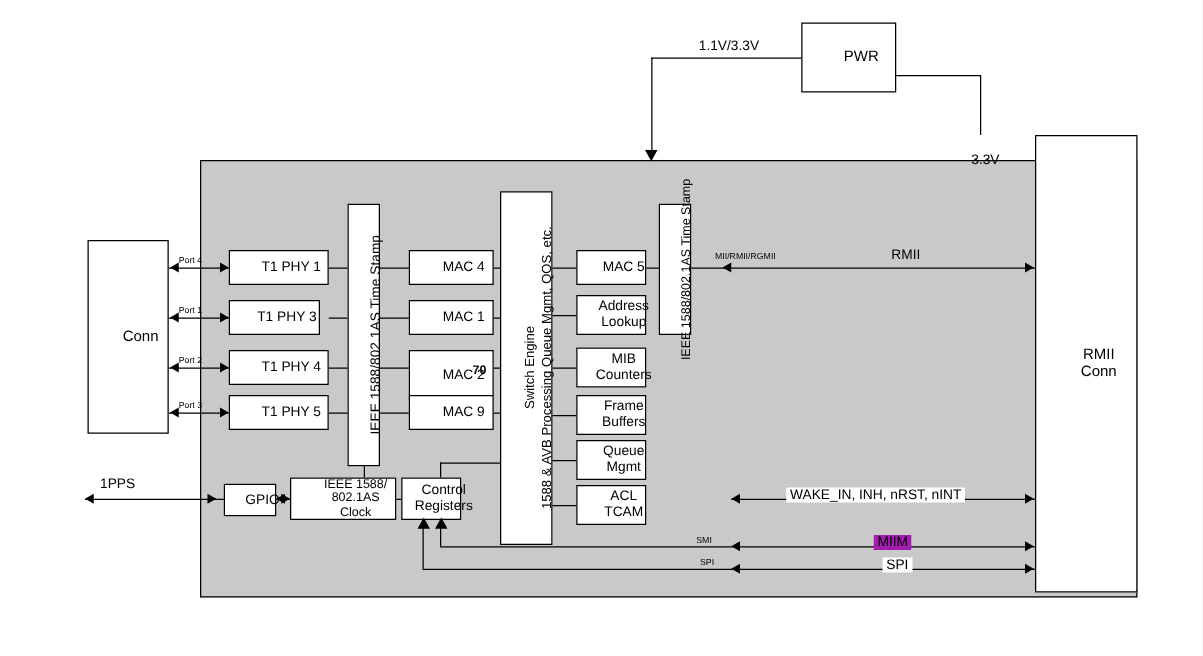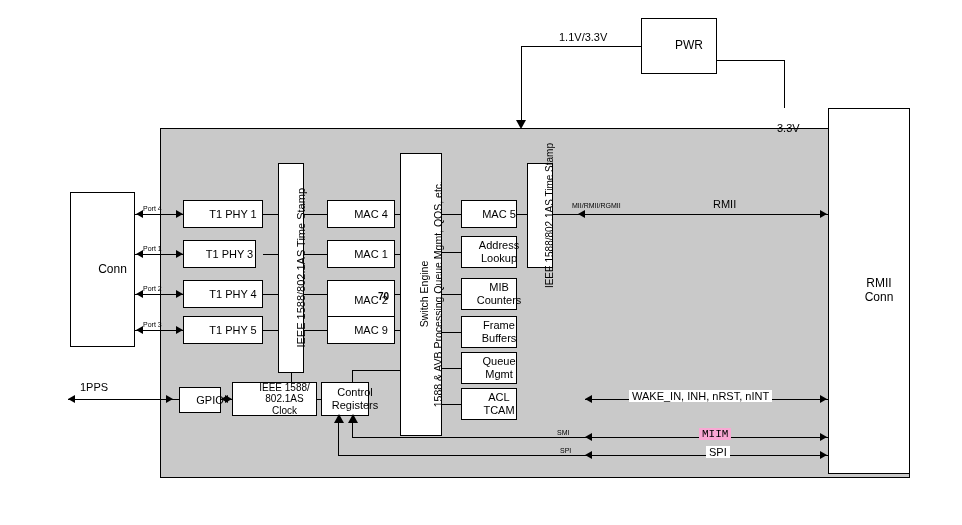--- a/index.html
+++ b/index.html
@@ -265,21 +265,21 @@
   <div class="arrow left" style="left:585px; top:395px;"></div>
   <div class="arrow right" style="left:820px; top:395px;"></div>
   <div class="label" style="left:629px; top:390px; background:#ffffff; padding:0 3px;">WAKE_IN, INH, nRST, nINT</div>
 
   <div class="hline" style="left:352px; top:437px; width:476px;"></div>
   <div class="arrow left" style="left:585px; top:433px;"></div>
   <div class="arrow right" style="left:820px; top:433px;"></div>
   <div class="vline" style="left:352px; top:416px; height:21px;"></div>
   <div class="arrow up" style="left:348px; top:414px;"></div>
   <div class="label tiny" style="left:557px; top:429px;">SMI</div>
-  <div class="label" style="left:699px; top:428px; background:#f9a8d4; padding:0 3px;font-family:Liberation Mono, monospace;">MIIM</div>
+  <div class="label" style="left:699px; top:428px; background:#a21caf; padding:0 3px;">MIIM</div>
 
   <div class="hline" style="left:338px; top:455px; width:490px;"></div>
   <div class="arrow left" style="left:585px; top:451px;"></div>
   <div class="arrow right" style="left:820px; top:451px;"></div>
   <div class="vline" style="left:338px; top:416px; height:39px;"></div>
   <div class="arrow up" style="left:334px; top:414px;"></div>
   <div class="label tiny" style="left:560px; top:447px;">SPI</div>
   <div class="label" style="left:706px; top:446px; background:#ffffff; padding:0 3px;">SPI</div>
 
 </div>

